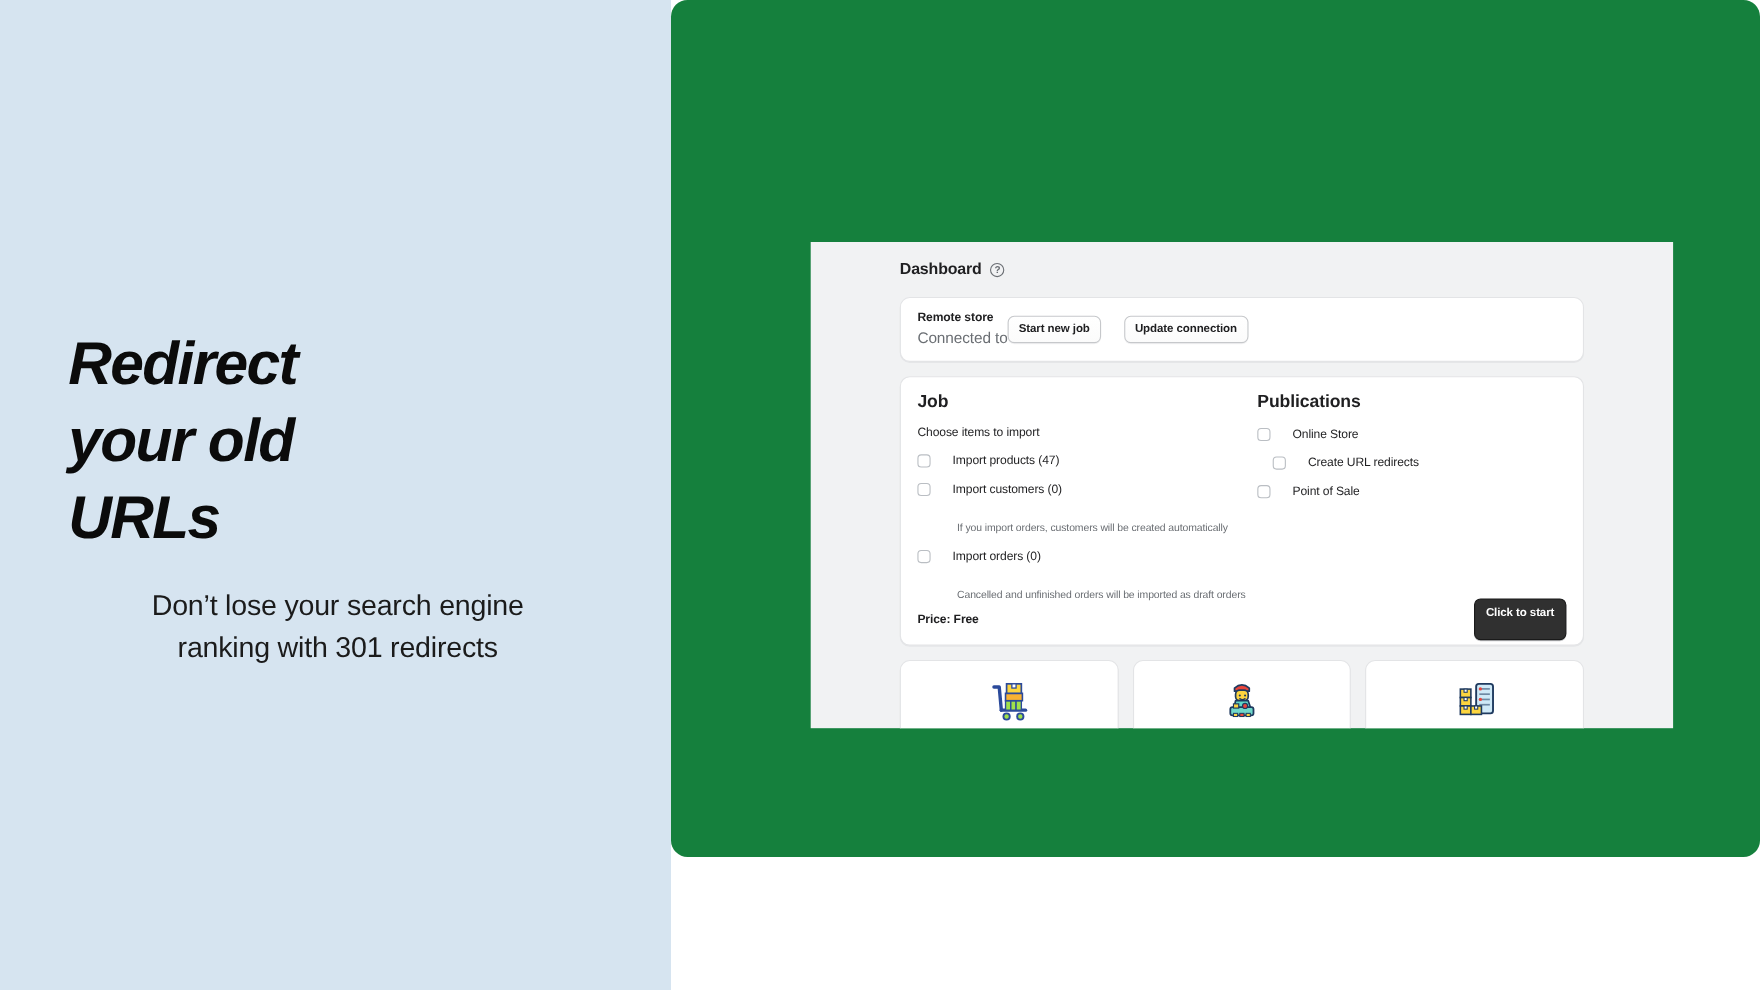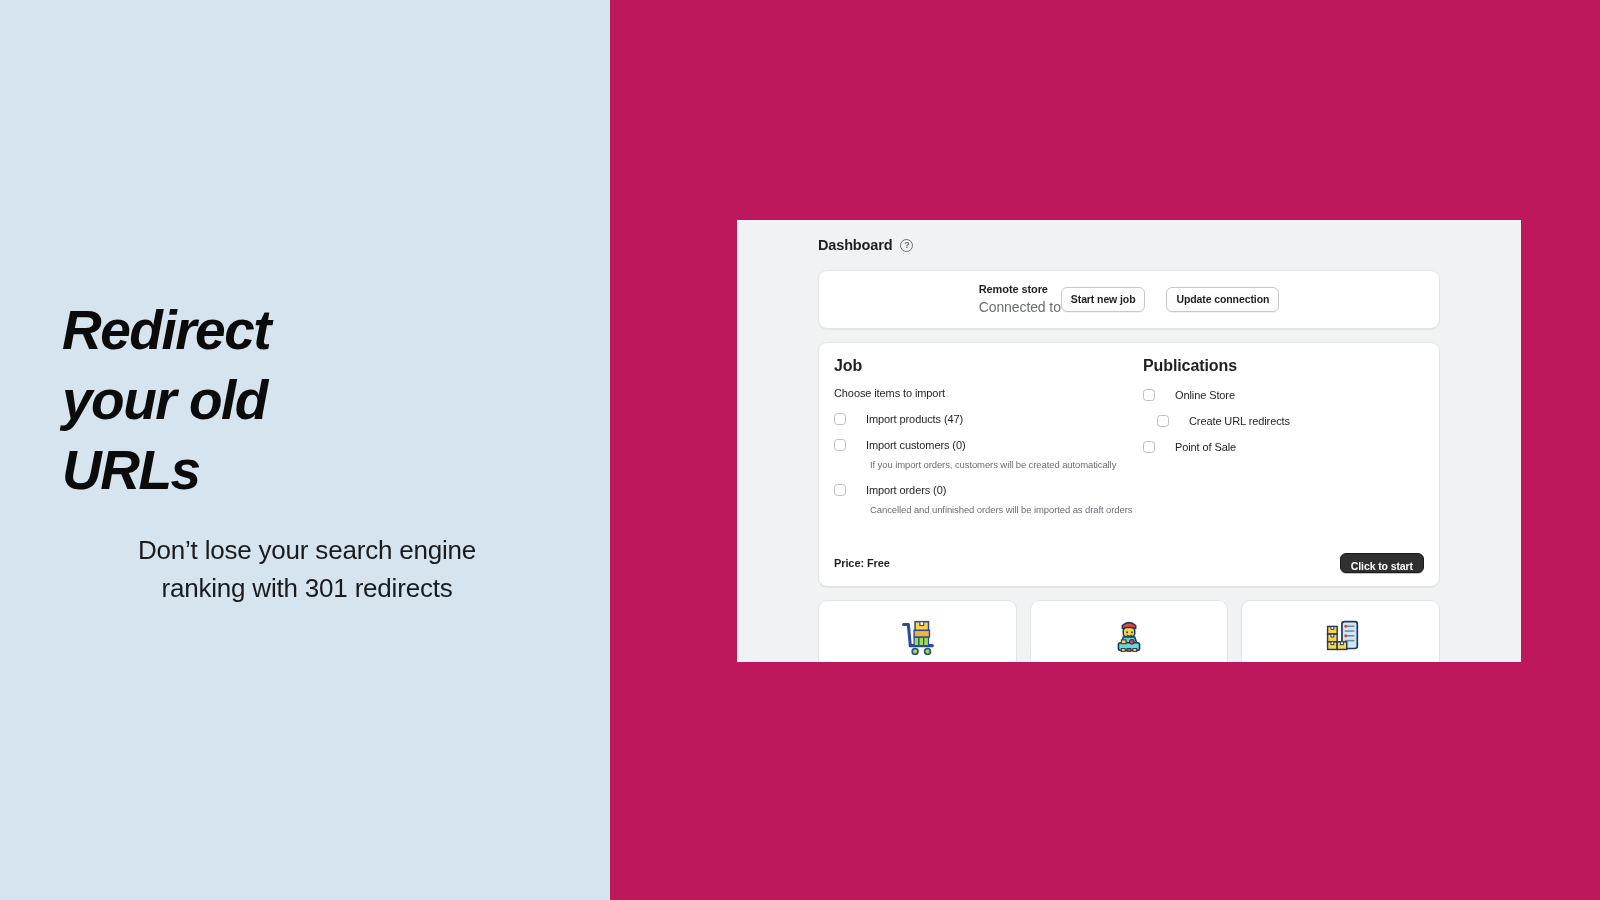--- a/index.html
+++ b/index.html
@@ -39,23 +39,24 @@
     font-weight: 400;
     color: #1b1b1b;
     letter-spacing: -0.2px;
     white-space: pre-line;
     text-align: center;
   }
 
   
   .right-panel {
     flex: 1 1 auto;
-    height: 900px;
-    background: #be185d;
+    height: 779px;
+    background: #15803d;
     position: relative;
+    border-radius: 15px;
   }
 
   
   .dash {
     position: absolute;
     left: 127px;      
     top: 220px;
     width: 784px;
     height: 442px;    
     background: #f1f2f3;
@@ -82,21 +83,21 @@
   
   .card {
     background: #ffffff;
     border: 1px solid #e3e4e6;
     border-radius: 9px;
     box-shadow: 0 1px 0 rgba(22,29,37,0.05);
   }
 
   
   .store-card {
-    display: flex; align-items: center; justify-content: center;
+    display: flex; align-items: center; justify-content: flex-start;
     padding: 12px 15px 13px 15px;
     margin-bottom: 13px;
   }
   .store-name { font-size: 11px; font-weight: 700; color: #1f1f21; letter-spacing: -0.1px; }
   .store-sub { font-size: 14px; font-weight: 400; color: #6a6e73; margin-top: 4px; letter-spacing: -0.1px; }
   .store-actions { display: flex; gap: 21px; }
   .btn {
     font-family: "Liberation Sans", sans-serif;
     font-size: 10.5px; font-weight: 600;
     color: #1f1f21;
@@ -123,38 +124,38 @@
   .chk-row.indent { margin-left: 14px; }
   .chk {
     width: 12px; height: 12px; flex: 0 0 12px;
     border: 1.2px solid #babec3; border-radius: 3.5px;
     background: #fff; margin-top: 0px;
     cursor: pointer;
   }
   .chk-label { font-size: 11px; color: #1f1f21; letter-spacing: -0.1px; line-height: 12px; }
   .hint {
     font-size: 9.5px; color: #6a6e73;
-    margin-top: 8px; margin-left: 36px;
+    margin-top: 24px; margin-left: 36px;
     letter-spacing: -0.1px;
   }
 
   .job-footer {
     position: absolute;
     left: 0; right: 0; bottom: 0;
     height: 46px;
     display: flex; align-items: center; justify-content: space-between;
     padding: 0 15px;
   }
   .price { font-size: 11px; font-weight: 700; color: #1f1f21; letter-spacing: -0.1px; }
   .btn-dark {
     font-family: "Liberation Sans", sans-serif;
     font-size: 10.5px; font-weight: 600; color: #ffffff;
     background: #303030;
     border: 1px solid #1a1a1a; border-radius: 6px;
-    padding: 6px 10px 0 10px;
+    padding: 6px 10px 18px 10px;
     cursor: pointer; white-space: nowrap; letter-spacing: -0.1px;
     box-shadow: 0 1px 0 rgba(22,29,37,0.25);
   }
 
   
   .stats { display: flex; gap: 13px; margin-top: 13px; }
   .stat-card {
     flex: 1; background: #fff;
     border: 1px solid #e3e4e6; border-radius: 9px;
     box-shadow: 0 1px 0 rgba(22,29,37,0.05);

